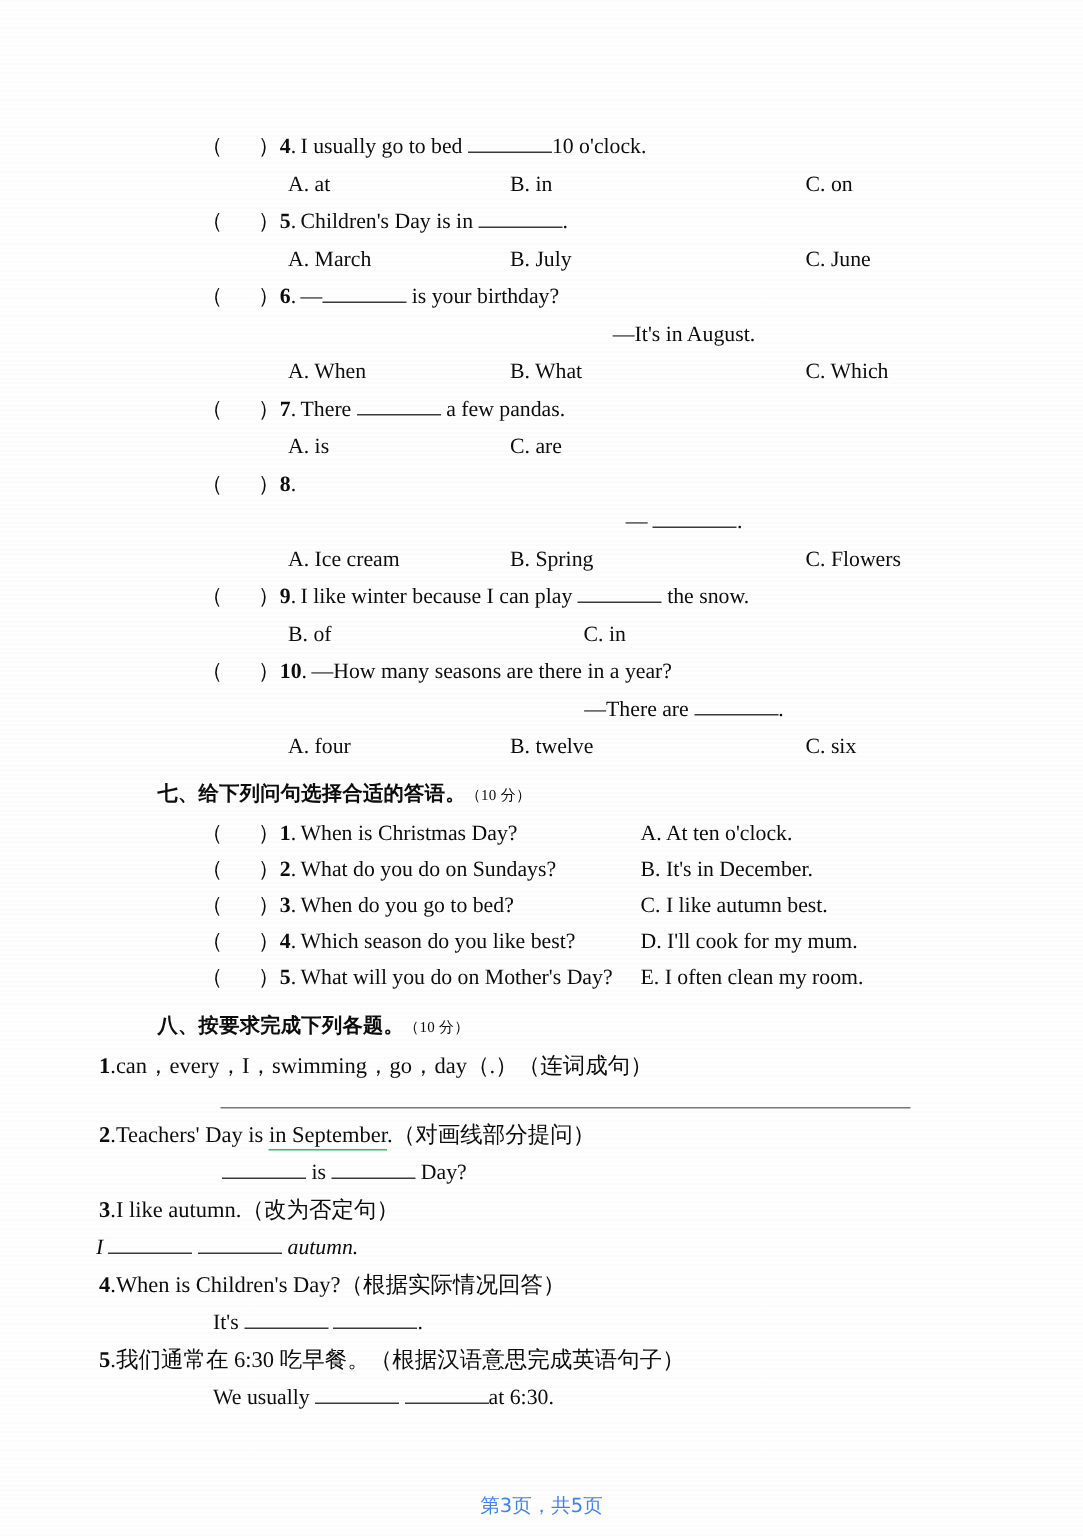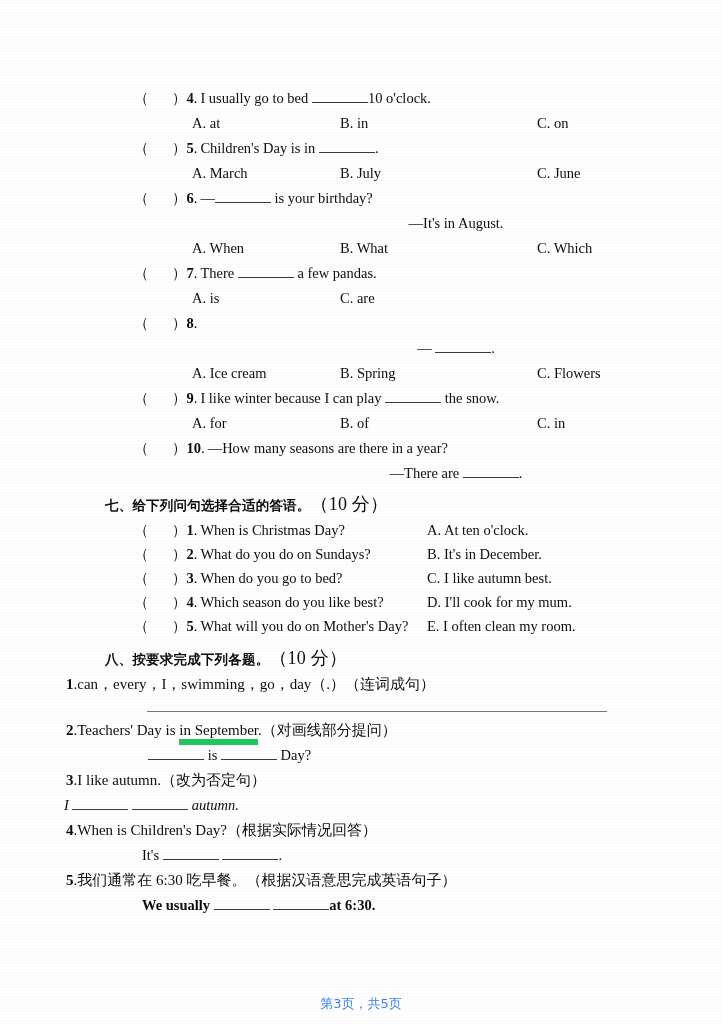--- a/index.html
+++ b/index.html
@@ -92,21 +92,21 @@
     font-weight: bold;
     font-size: 13.5px;
     line-height: 26px;
     padding-left: 105px;
     white-space: nowrap;
     letter-spacing: 0.2px;
   }
   .sec-head .score {
     font-family: "Liberation Serif", serif;
     font-weight: normal;
-    font-size: 18px;
+    font-size: 10px;
   }
 
   
   .match-row {
     display: flex;
     align-items: baseline;
     font-size: 14.5px;
     line-height: 24px;
     padding-left: 134px;
     white-space: nowrap;
@@ -130,21 +130,21 @@
   }
   .long-rule {
     margin-left: 147px;
     width: 460px;
     height: 0;
     border-bottom: 1px solid #777;
     margin-top: 14px;
     margin-bottom: 6px;
   }
   .underlined {
-    border-bottom: 6px solid #22c55e;
+    border-bottom: 1px solid #22c55e;
     padding-bottom: 1px;
   }
 
   
   .footer {
     position: absolute;
     left: 0;
     top: 995px;
     width: 722px;
     text-align: center;
@@ -216,35 +216,39 @@
         <span class="opt-b">B. Spring</span>
         <span class="opt-c">C. Flowers</span>
       </div>
     </div>
 
     <div class="mc-item">
       <div class="q-line">
         <span class="paren-open">（</span><span class="paren-close">）</span><span class="qnum">9</span><span class="qdot">.</span><span class="qtext">I like winter because I can play</span>&nbsp;<span class="blank blank-w1"></span>&nbsp;<span class="qtext">the snow.</span>
       </div>
       <div class="opts">
-        <span class="opt-a">A. for</span>
         <span class="opt-b">B. of</span>
         <span class="opt-c">C. in</span>
       </div>
     </div>
 
     <div class="mc-item">
       <div class="q-line">
         <span class="paren-open">（</span>
           <span class="paren-close">）</span>
           <span class="qnum">10</span>
           <span class="qdot">.</span>
           <span class="qtext">—How many seasons are there in a year?</span>
       </div>
       <div class="sub-line"><span>—There are</span>&nbsp;<span class="blank blank-w1"></span><span>.</span></div>
+      <div class="opts">
+        <span class="opt-a">A. four</span>
+        <span class="opt-b">B. twelve</span>
+        <span class="opt-c">C. six</span>
+      </div>
     </div>
 
     <div class="sec-head" style="margin-top:5px;">
       <span>七、给下列问句选择合适的答语。</span><span class="score">（10 分）</span>
     </div>
 
     <div class="match-row">
       <span class="match-q">
           <span class="paren-open">（</span>
           <span class="paren-close">）</span>
@@ -321,20 +325,20 @@
     <div class="w-item">
       <span class="w-num">4</span><span>.</span><span>When is Children's Day?（根据实际情况回答）</span>
     </div>
     <div class="w-answer" style="padding-left:142px;">
       <span>It's</span>&nbsp;<span class="blank blank-w1"></span>&nbsp;<span class="blank blank-w1"></span><span>.</span>
     </div>
 
     <div class="w-item">
       <span class="w-num">5</span><span>.</span><span>我们通常在 6:30 吃早餐。（根据汉语意思完成英语句子）</span>
     </div>
-    <div class="w-answer" style="padding-left:142px;font-weight:bold;">
+    <div class="w-answer" style="padding-left:142px;">
       <span>We usually</span>&nbsp;<span class="blank blank-w1"></span>&nbsp;<span class="blank blank-w1"></span><span>at 6:30.</span>
     </div>
 
   </div>
 
   <div class="footer">第3页，共5页</div>
 </div>
 
 </body></html>

